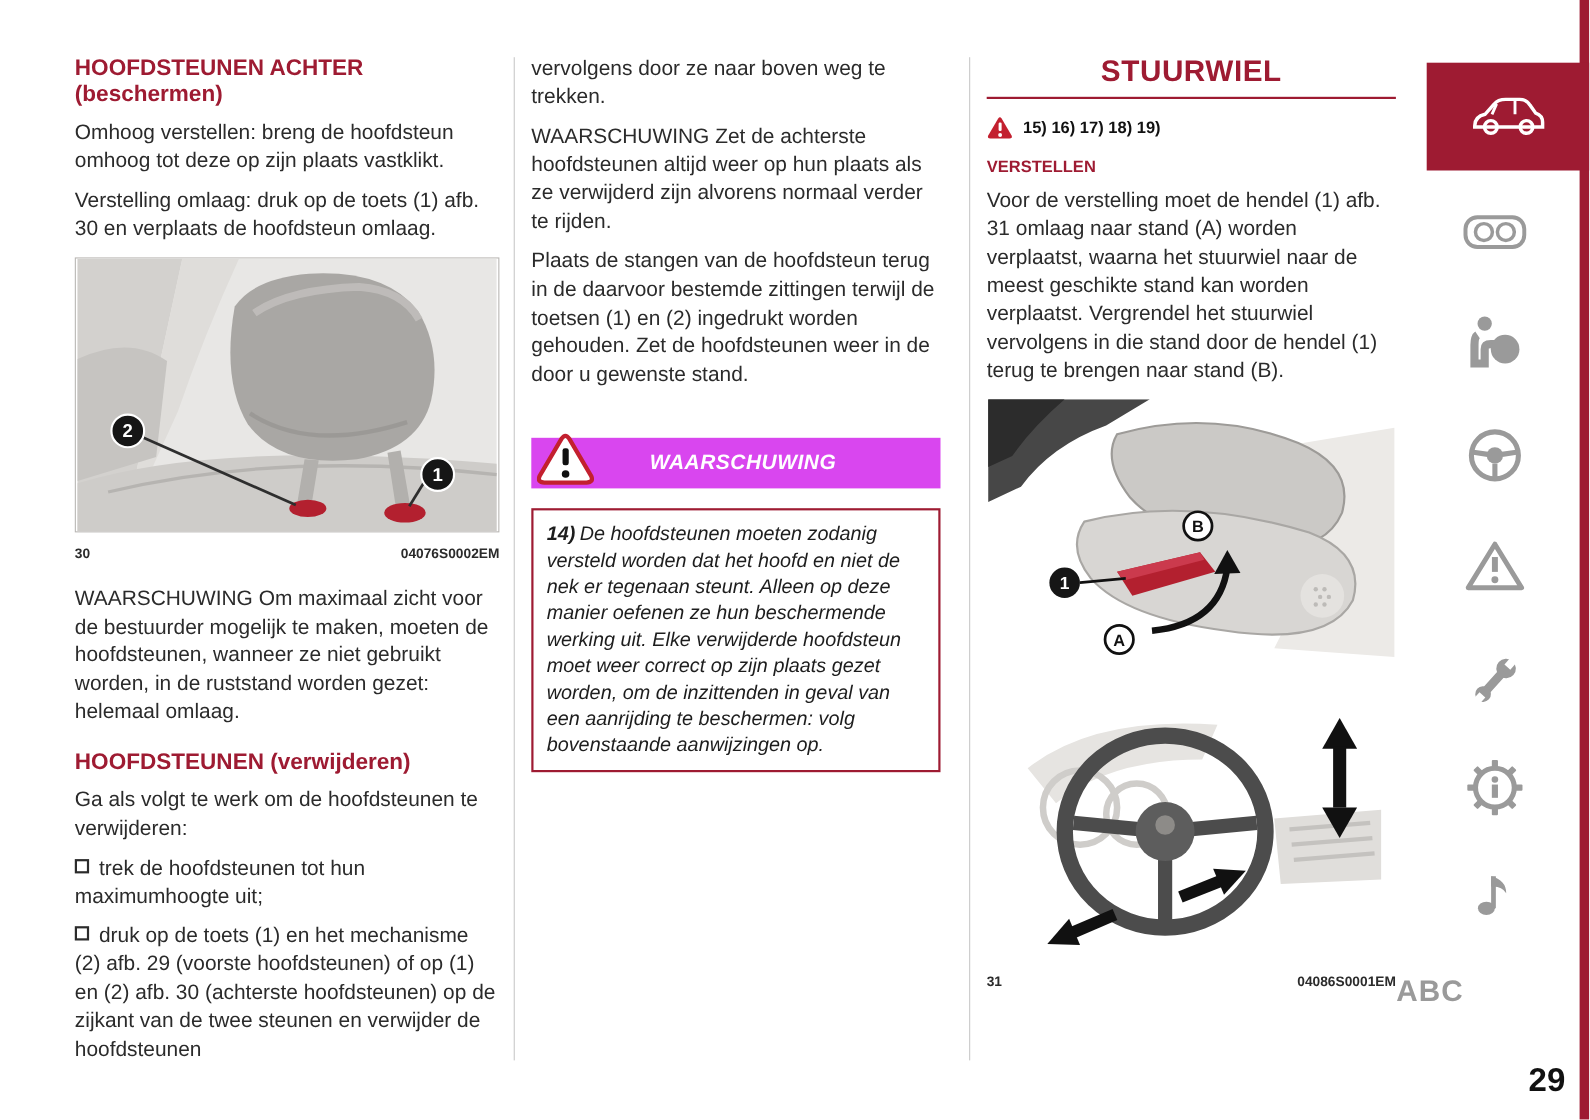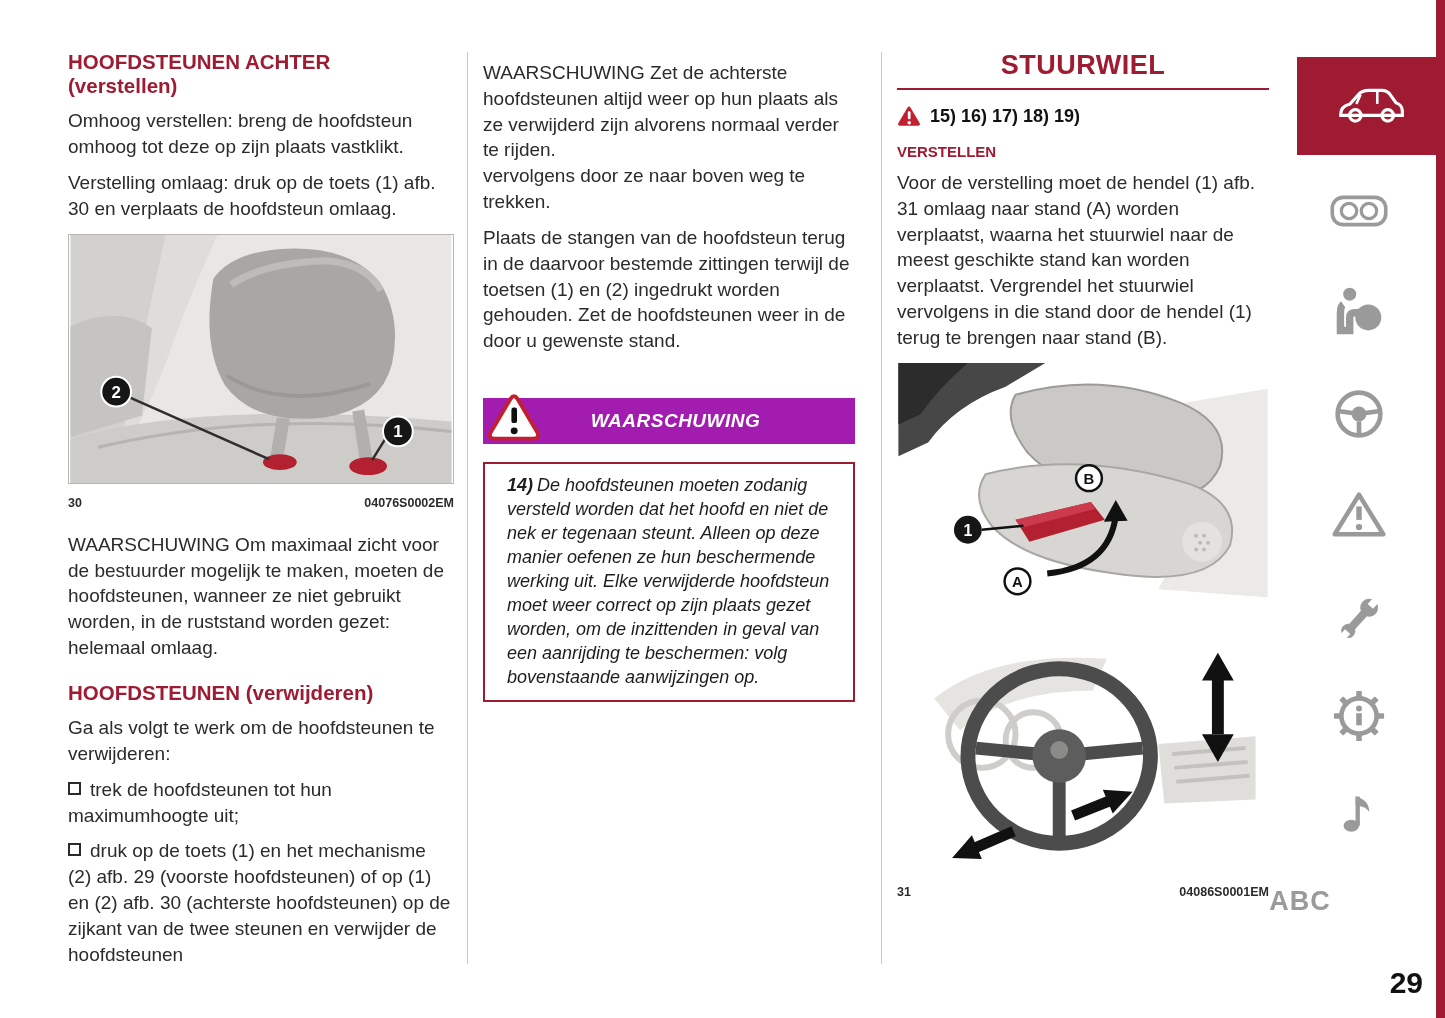--- a/index.html
+++ b/index.html
@@ -13,46 +13,46 @@
   .sub-heading{color:#9e1b32;font-size:15px;font-weight:bold;margin:16px 0 0 0;}
   .main-heading{color:#9e1b32;font-size:27px;font-weight:bold;margin:0;letter-spacing:.5px;text-align:center;}
   .heading-rule{height:2px;background:#9e1b32;margin-top:7px;}
   .body{font-size:19px;line-height:1.36;color:#2b2b2b;margin:10px 0 0 0;}
   .gap-lg{margin-top:22px;}
   .heading-gap{margin-top:20px;}
   .fig{margin-top:12px;}
   .figbox{border:1px solid #b9b7b4;}
   .caption{display:flex;justify-content:space-between;font-size:12.5px;font-weight:bold;color:#2b2b2b;margin-top:12px;}
   .bullet-square{display:inline-block;width:9px;height:9px;border:2px solid #2b2b2b;margin-right:9px;position:relative;top:-1px;}
-  .warn-banner{margin-top:44px;height:46px;background:#a21caf;display:flex;align-items:center;position:relative;}
+  .warn-banner{margin-top:44px;height:46px;background:#d946ef;display:flex;align-items:center;position:relative;}
   .banner-icon{width:52px;height:50px;margin:-8px 0 0 5px;flex:none;}
   .banner-label{flex:1;text-align:center;color:#ffffff;font-weight:bold;font-style:italic;font-size:19px;letter-spacing:.5px;padding-right:44px;}
-  .note-box{margin-top:18px;border:2px solid #9e1b32;padding:10px 22px;font-size:18px;font-style:italic;line-height:1.33;color:#1d1d1d;}
+  .note-box{margin-top:18px;border:2px solid #9e1b32;padding:10px 12px;font-size:18px;font-style:italic;line-height:1.33;color:#1d1d1d;}
   .note-ref{font-weight:bold;margin-right:4px;}
   .refs-row{display:flex;align-items:center;gap:9px;margin-top:15px;}
   .refs-icon{width:24px;height:22px;flex:none;}
-  .refs-text{font-size:18px;font-weight:bold;color:#111111;text-align:center;}
+  .refs-text{font-size:15px;font-weight:bold;color:#111111;text-align:center;}
   .red-strip{position:absolute;right:0;top:0;width:9px;height:1018px;background:#9e1b32;}
   .tab-box{position:absolute;top:57px;right:0;width:148px;height:98px;background:#9e1b32;display:flex;align-items:center;justify-content:center;}
   .side-icon{position:absolute;left:1330px;width:58px;display:flex;justify-content:center;}
   .side-abc{position:absolute;left:1263px;width:74px;text-align:center;font-size:27px;font-weight:bold;color:#9a9a9a;letter-spacing:1px;}
   .page-number{position:absolute;right:22px;bottom:18px;font-size:30px;font-weight:bold;color:#111111;}
   svg{display:block;}
 </style>
 </head>
 <body>
 
 <div class="page">
 
   <div class="vdiv" style="left:467px;"></div>
   <div class="vdiv" style="left:881px;"></div>
 
   <div class="col col1">
     <h2 class="red-heading">HOOFDSTEUNEN ACHTER
-(verstellen)</h2>
+(beschermen)</h2>
     <p class="body">Omhoog verstellen: breng de hoofdsteun omhoog tot deze op zijn plaats vastklikt.</p>
     <p class="body">Verstelling omlaag: druk op de toets (1) afb. 30 en verplaats de hoofdsteun omlaag.</p>
 
     <div class="fig figbox">
       <svg viewBox="0 0 384 250" style="width:100%;height:248px;">
         <rect width="384" height="250" fill="#e8e7e5"></rect>
         <path d="M0 0 L96 0 L42 250 L0 250 Z" fill="#d3d1ce"></path>
         <path d="M96 0 L148 0 Q116 70 92 140 L42 250 L96 0 Z" fill="#dfddda"></path>
         <path d="M0 92 Q48 70 82 94 L72 182 L0 204 Z" fill="#c6c4c1"></path>
         <path d="M0 206 Q130 166 384 188 L384 250 L0 250 Z" fill="#ceccc9"></path>
@@ -78,22 +78,22 @@
     </div>
 
     <p class="body gap-lg">WAARSCHUWING Om maximaal zicht voor de bestuurder mogelijk te maken, moeten de hoofdsteunen, wanneer ze niet gebruikt worden, in de ruststand worden gezet: helemaal omlaag.</p>
     <h2 class="red-heading heading-gap">HOOFDSTEUNEN (verwijderen)</h2>
     <p class="body">Ga als volgt te werk om de hoofdsteunen te verwijderen:</p>
     <p class="body"><span class="bullet-square"></span><span>trek de hoofdsteunen tot hun maximumhoogte uit;</span></p>
     <p class="body"><span class="bullet-square"></span><span>druk op de toets (1) en het mechanisme (2) afb. 29 (voorste hoofdsteunen) of op (1) en (2) afb. 30 (achterste hoofdsteunen) op de zijkant van de twee steunen en verwijder de hoofdsteunen</span></p>
   </div>
 
   <div class="col col2">
+    <p class="body" style="margin-top:0;">vervolgens door ze naar boven weg te trekken.</p>
     <p class="body">WAARSCHUWING Zet de achterste hoofdsteunen altijd weer op hun plaats als ze verwijderd zijn alvorens normaal verder te rijden.</p>
-    <p class="body" style="margin-top:0;">vervolgens door ze naar boven weg te trekken.</p>
     <p class="body">Plaats de stangen van de hoofdsteun terug in de daarvoor bestemde zittingen terwijl de toetsen (1) en (2) ingedrukt worden gehouden. Zet de hoofdsteunen weer in de door u gewenste stand.</p>
 
     <div class="warn-banner">
       <span class="banner-icon">
         <svg viewBox="0 0 60 56" style="width:100%;height:100%;">
           <path d="M26 7 Q30 1 34 7 L57 46 Q60 53 52 53 L8 53 Q0 53 3 46 Z" fill="#ffffff" stroke="#c3202f" stroke-width="4.5"></path>
           <rect x="27" y="17" width="6.5" height="18" rx="2.5" fill="#101010"></rect>
           <circle cx="30.2" cy="44" r="4" fill="#101010"></circle>
         </svg>
       </span>

